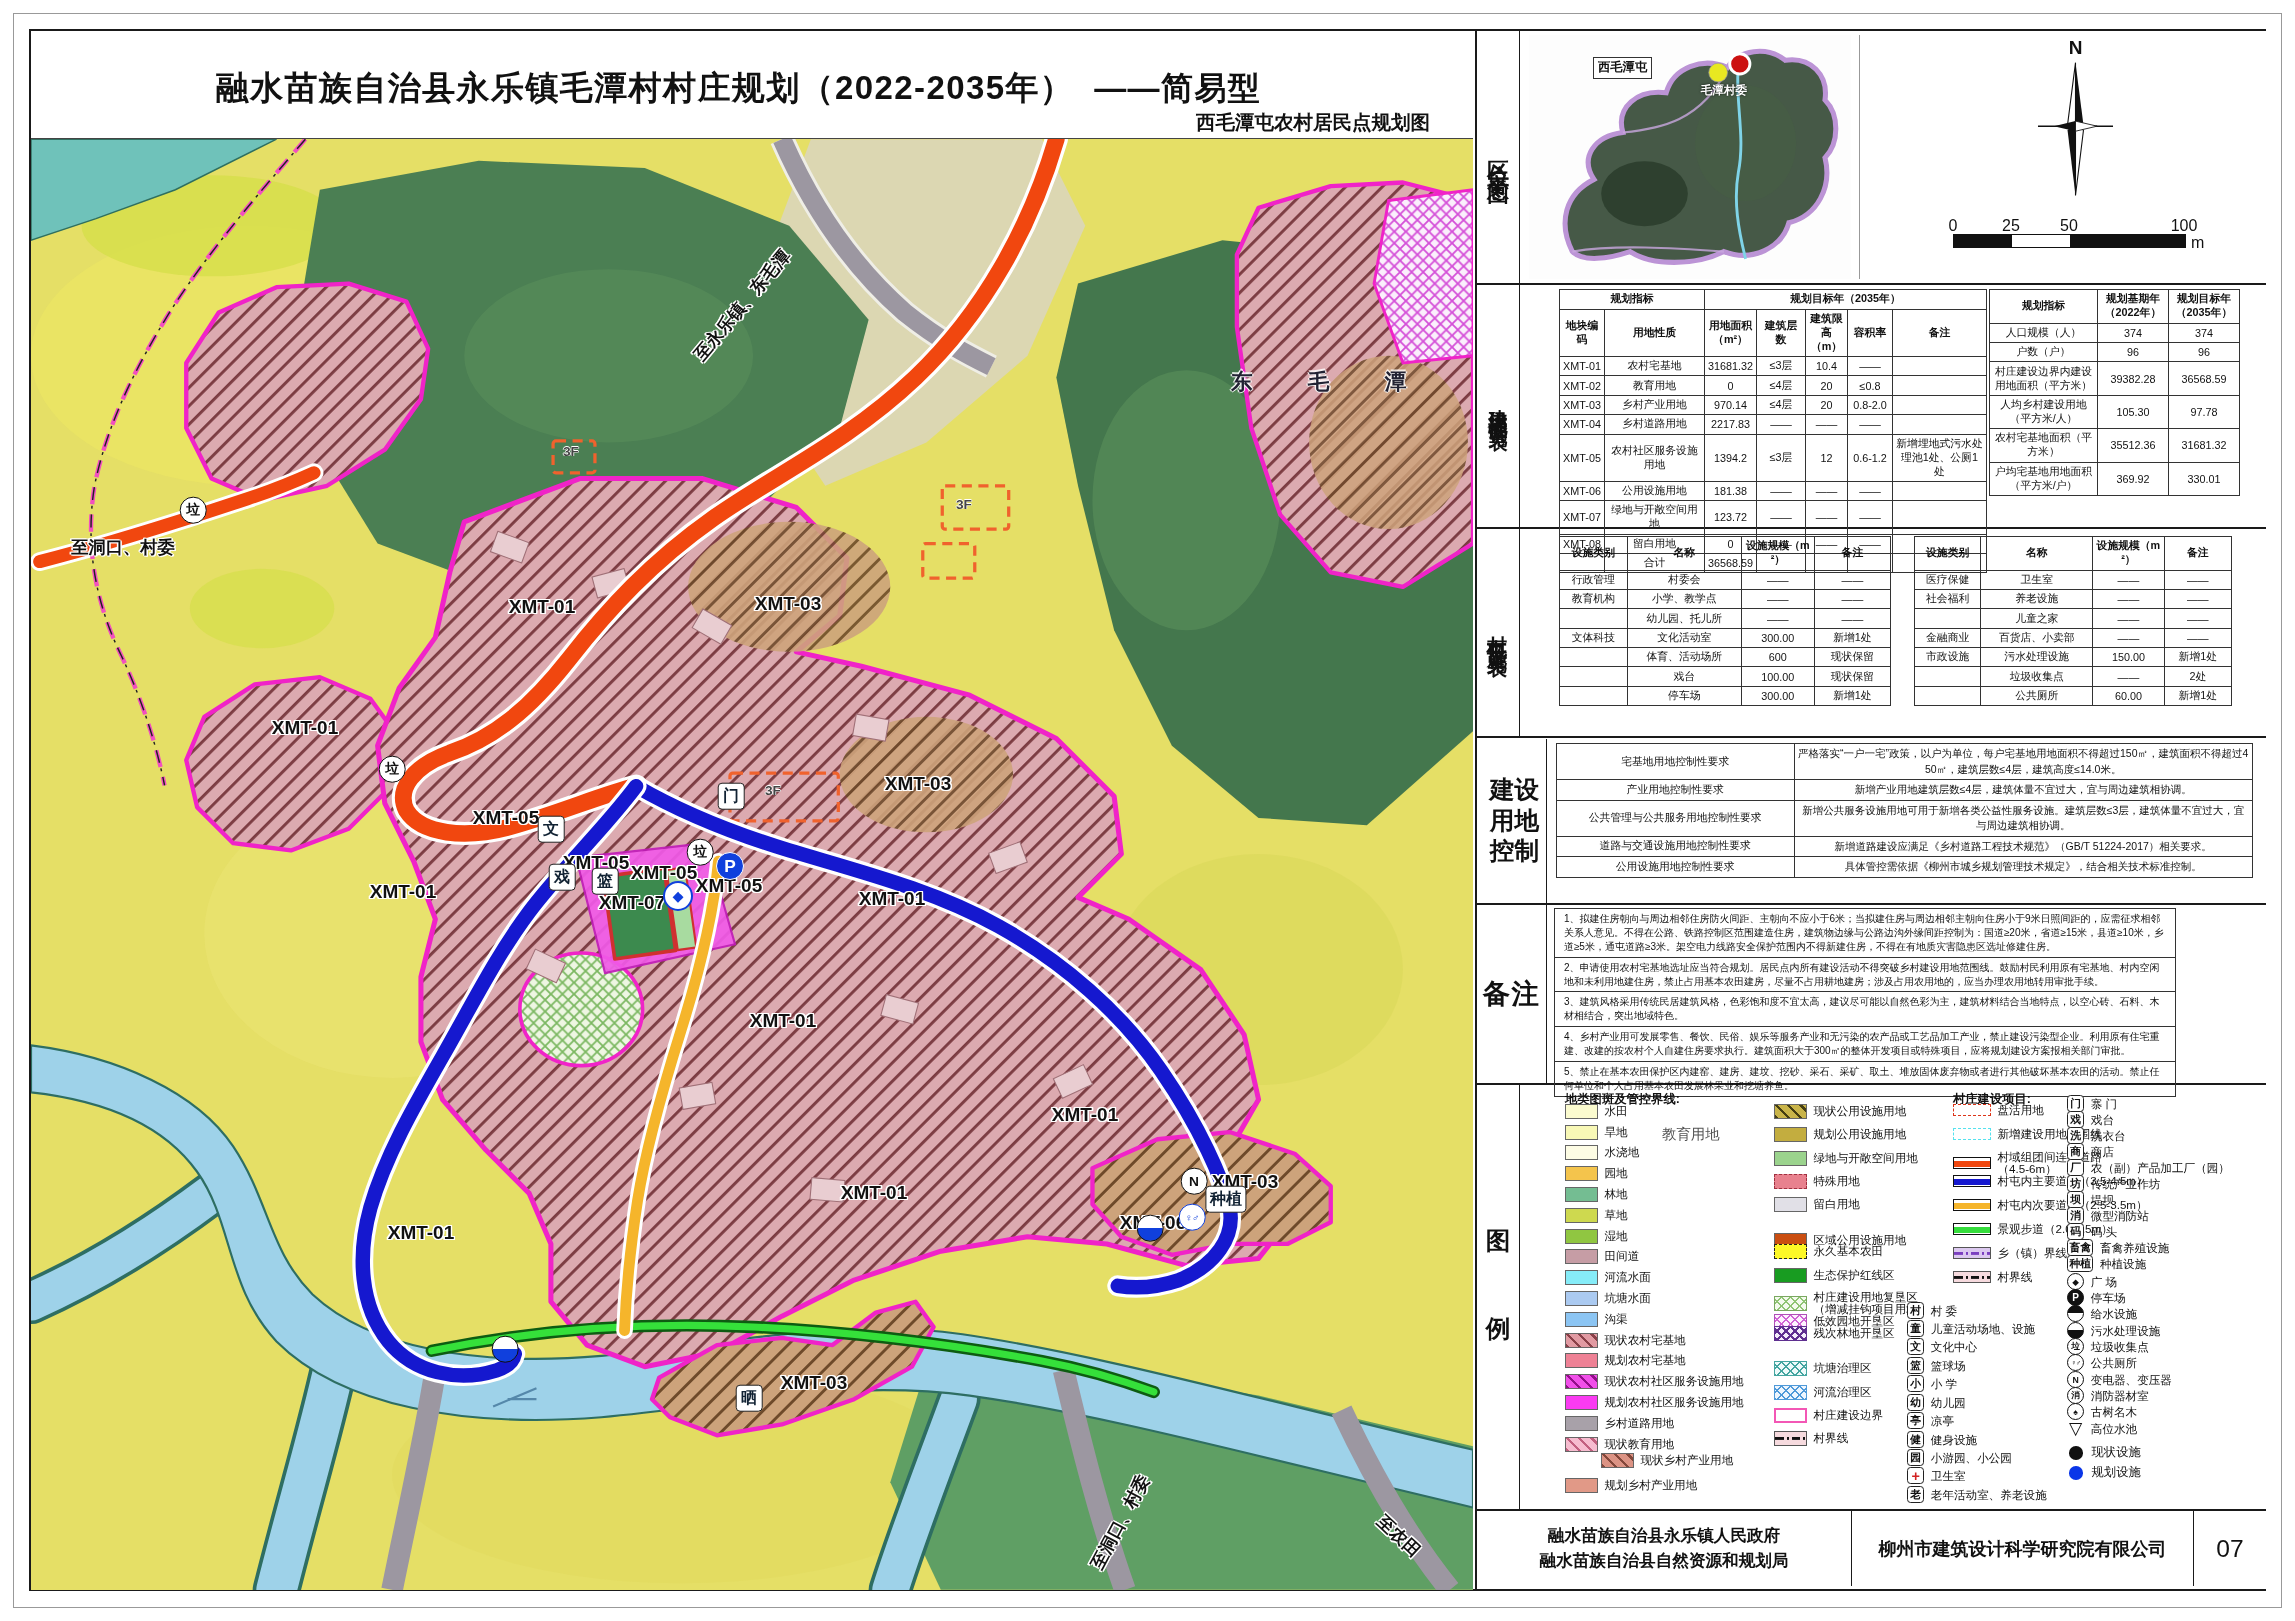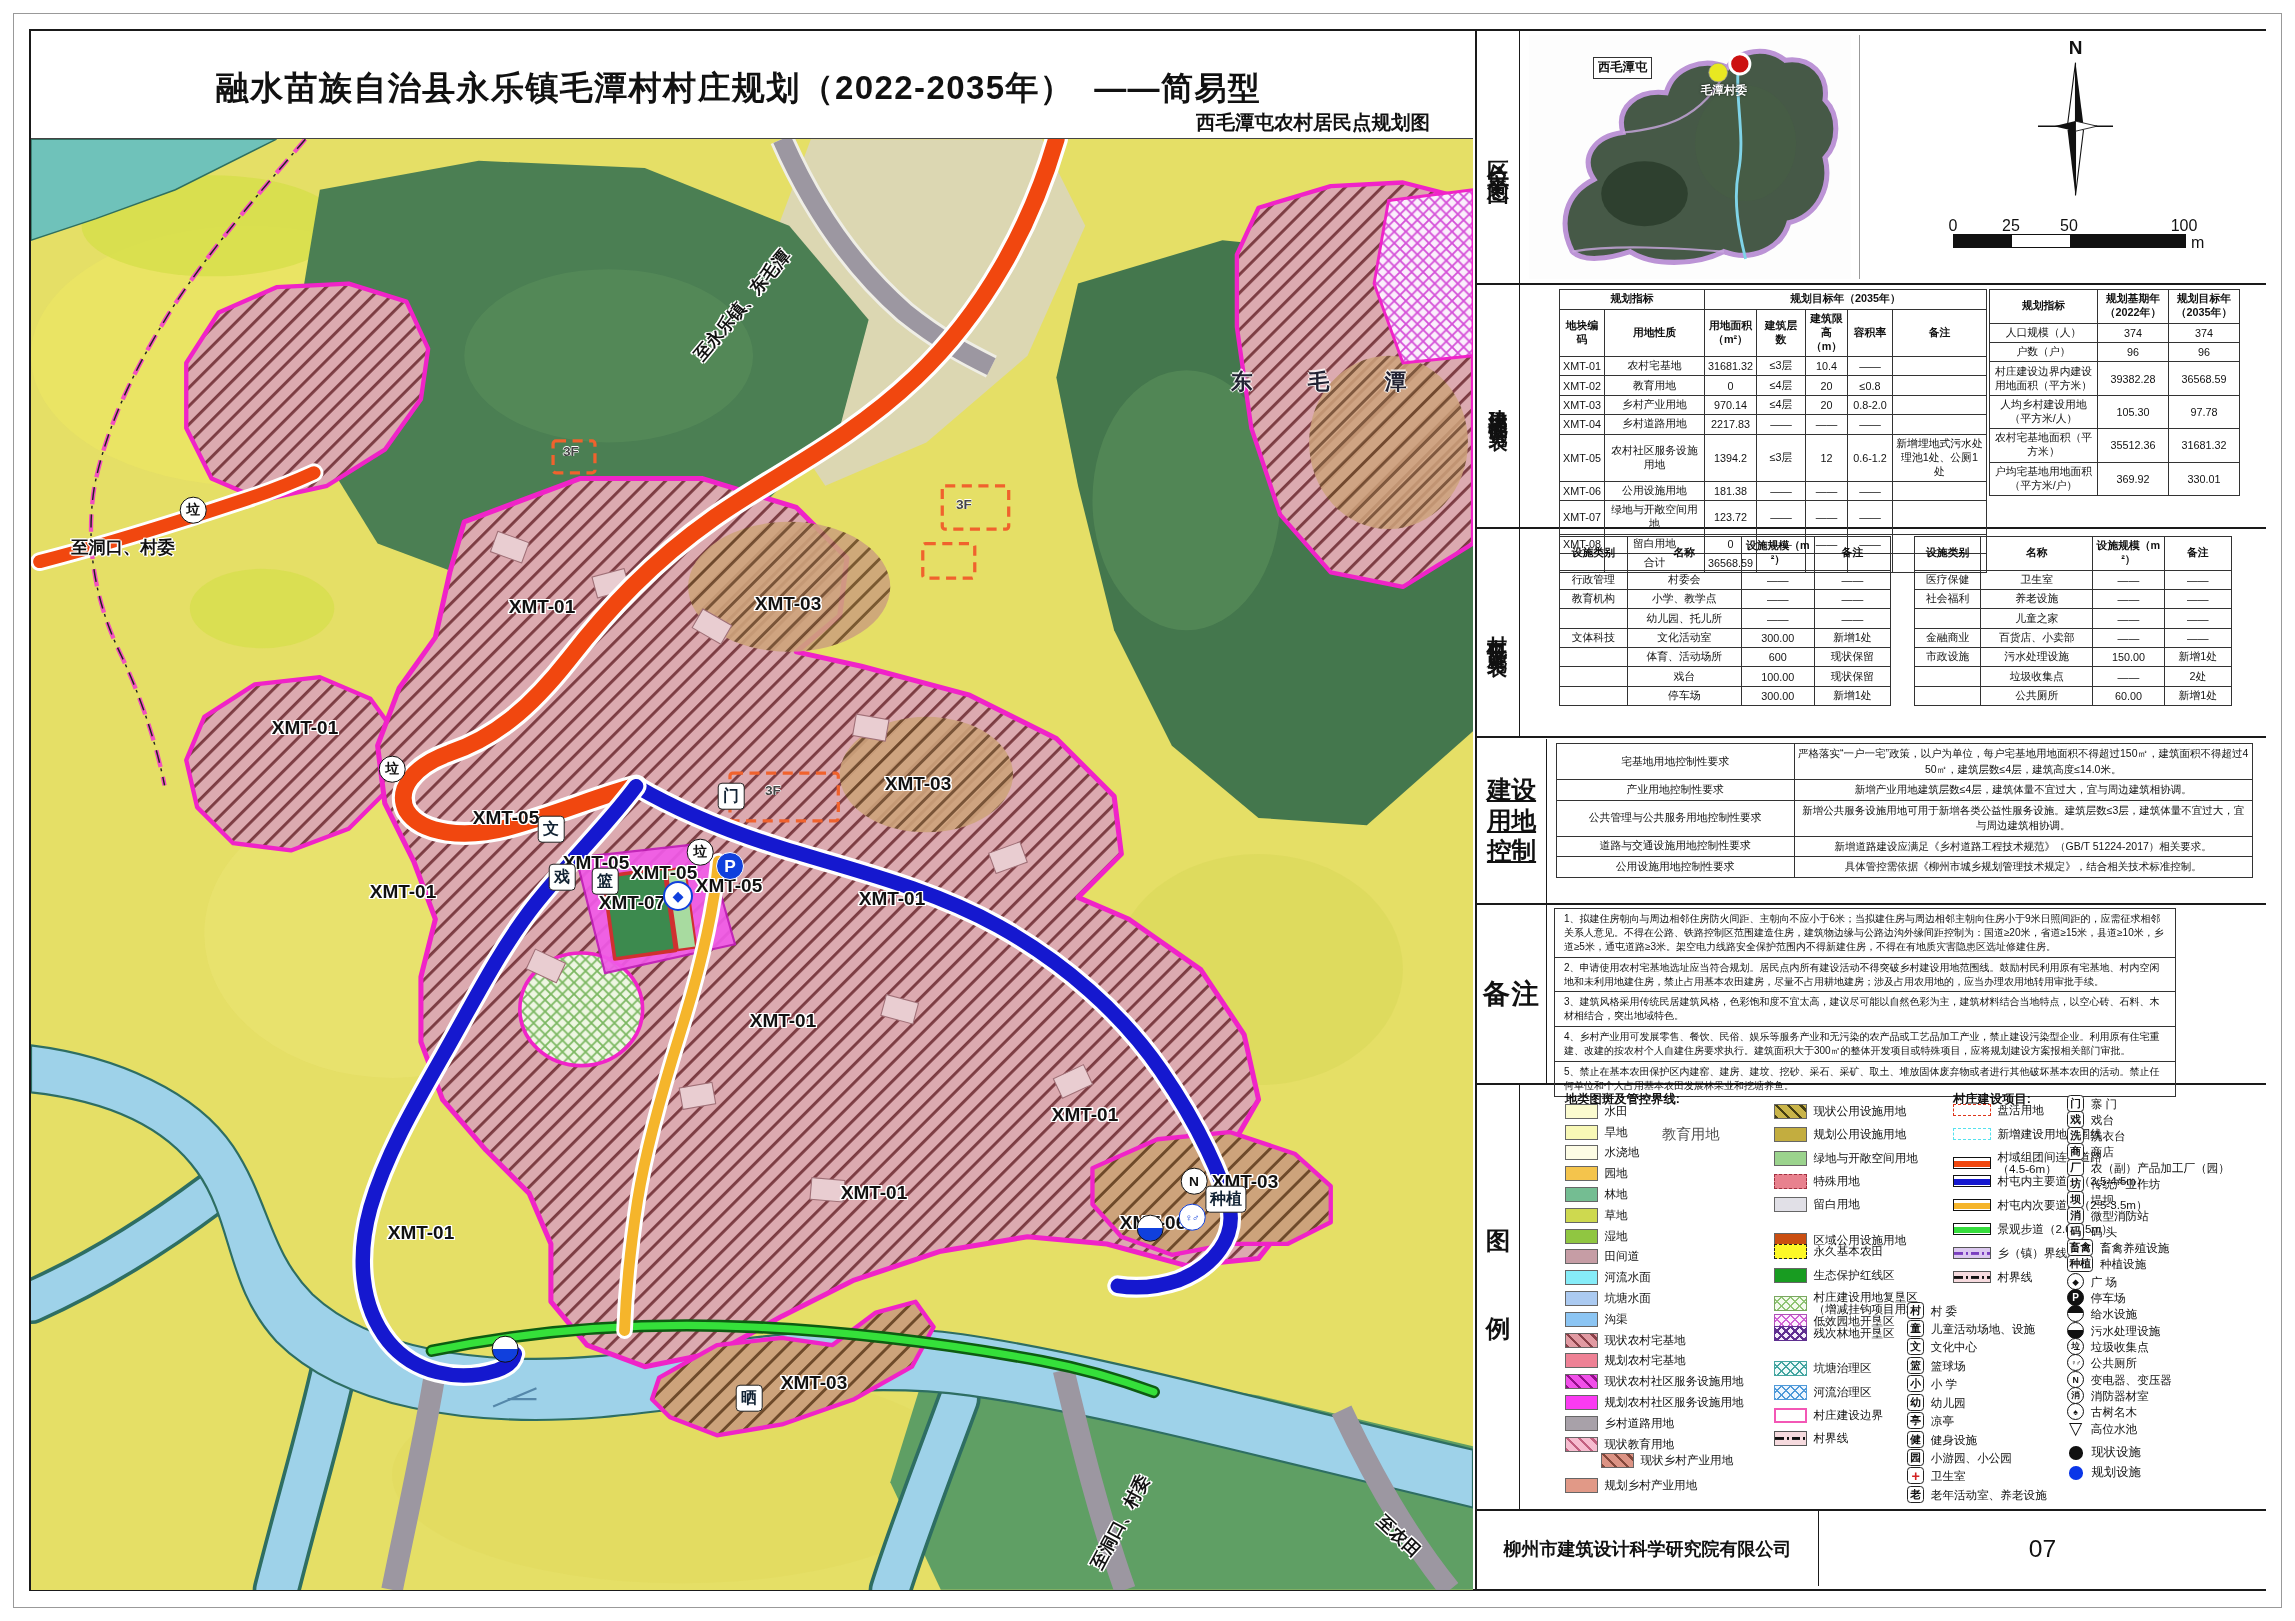--- a/index.html
+++ b/index.html
@@ -654,21 +654,21 @@
                   <td>60.00</td>
                   <td>新增1处</td>
                 </tr>
               </tbody>
           </table>
         </div>
       </div>
 
       <div class="sec" style="top:708px;height:164px;">
         <div class="sec-title" style="width:69px;font-size:24.6px;line-height:1.25;">
-          <div style="width:55px;word-break:break-all;text-align:center;text-decoration:underline;">建设用地控制</div>
+          <div style="width:55px;word-break:break-all;text-align:right;">建设用地控制</div>
         </div>
         <div class="sec-body">
           <table class="grid" style="position:absolute;left:8.7px;top:4.3px;width:697px;">
             <colgroup>
                 <col style="width:238px">
                 <col>
               </colgroup>
             <tbody>
 
                 <tr>
@@ -1129,20 +1129,24 @@
 
               <div class="lg-item" style="left: 547px; top: 381px;">
                 <span class="dot dotu"></span>
                 <span class="lg-t" style="font-size:12.3px;">规划设施</span>
               </div>
             </div>
         </div>
       </div>
 
       <div class="sec" style="top:1480px;height:75px;border-bottom:none;">
+        <div class="foot-cell" style="width:374px;border-right:1.8px solid #1a1a1a;">
+          <div style="font-size:16.6px;font-weight:bold;">融水苗族自治县永乐镇人民政府</div>
+          <div style="font-size:16.6px;font-weight:bold;margin-top:2.9px;">融水苗族自治县自然资源和规划局</div>
+        </div>
         <div class="foot-cell" style="width:341px;border-right:1.8px solid #1a1a1a;">
           <div style="font-size:18px;font-weight:bold;">柳州市建筑设计科学研究院有限公司</div>
         </div>
         <div class="foot-cell" style="flex:1;">
           <div style="font-size:24.6px;">07</div>
         </div>
       </div>
 
     </div>
   </div>

